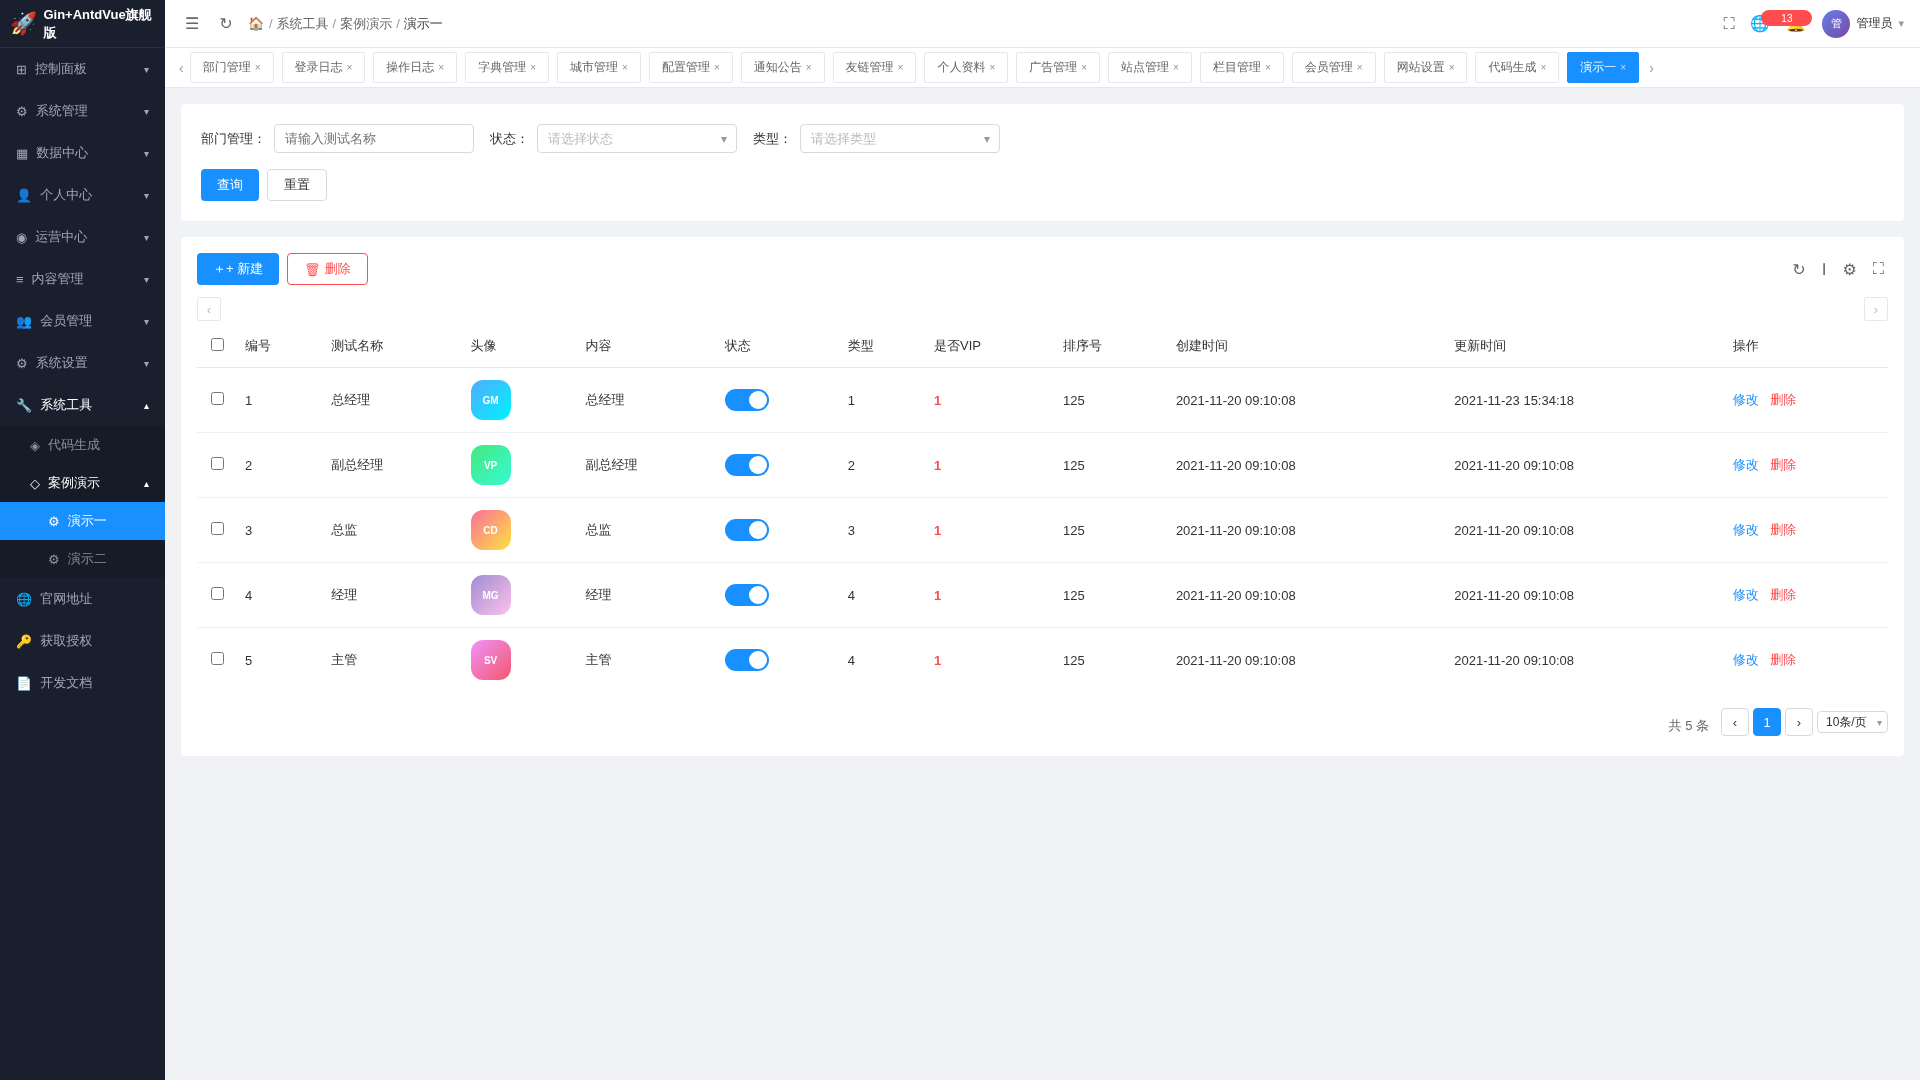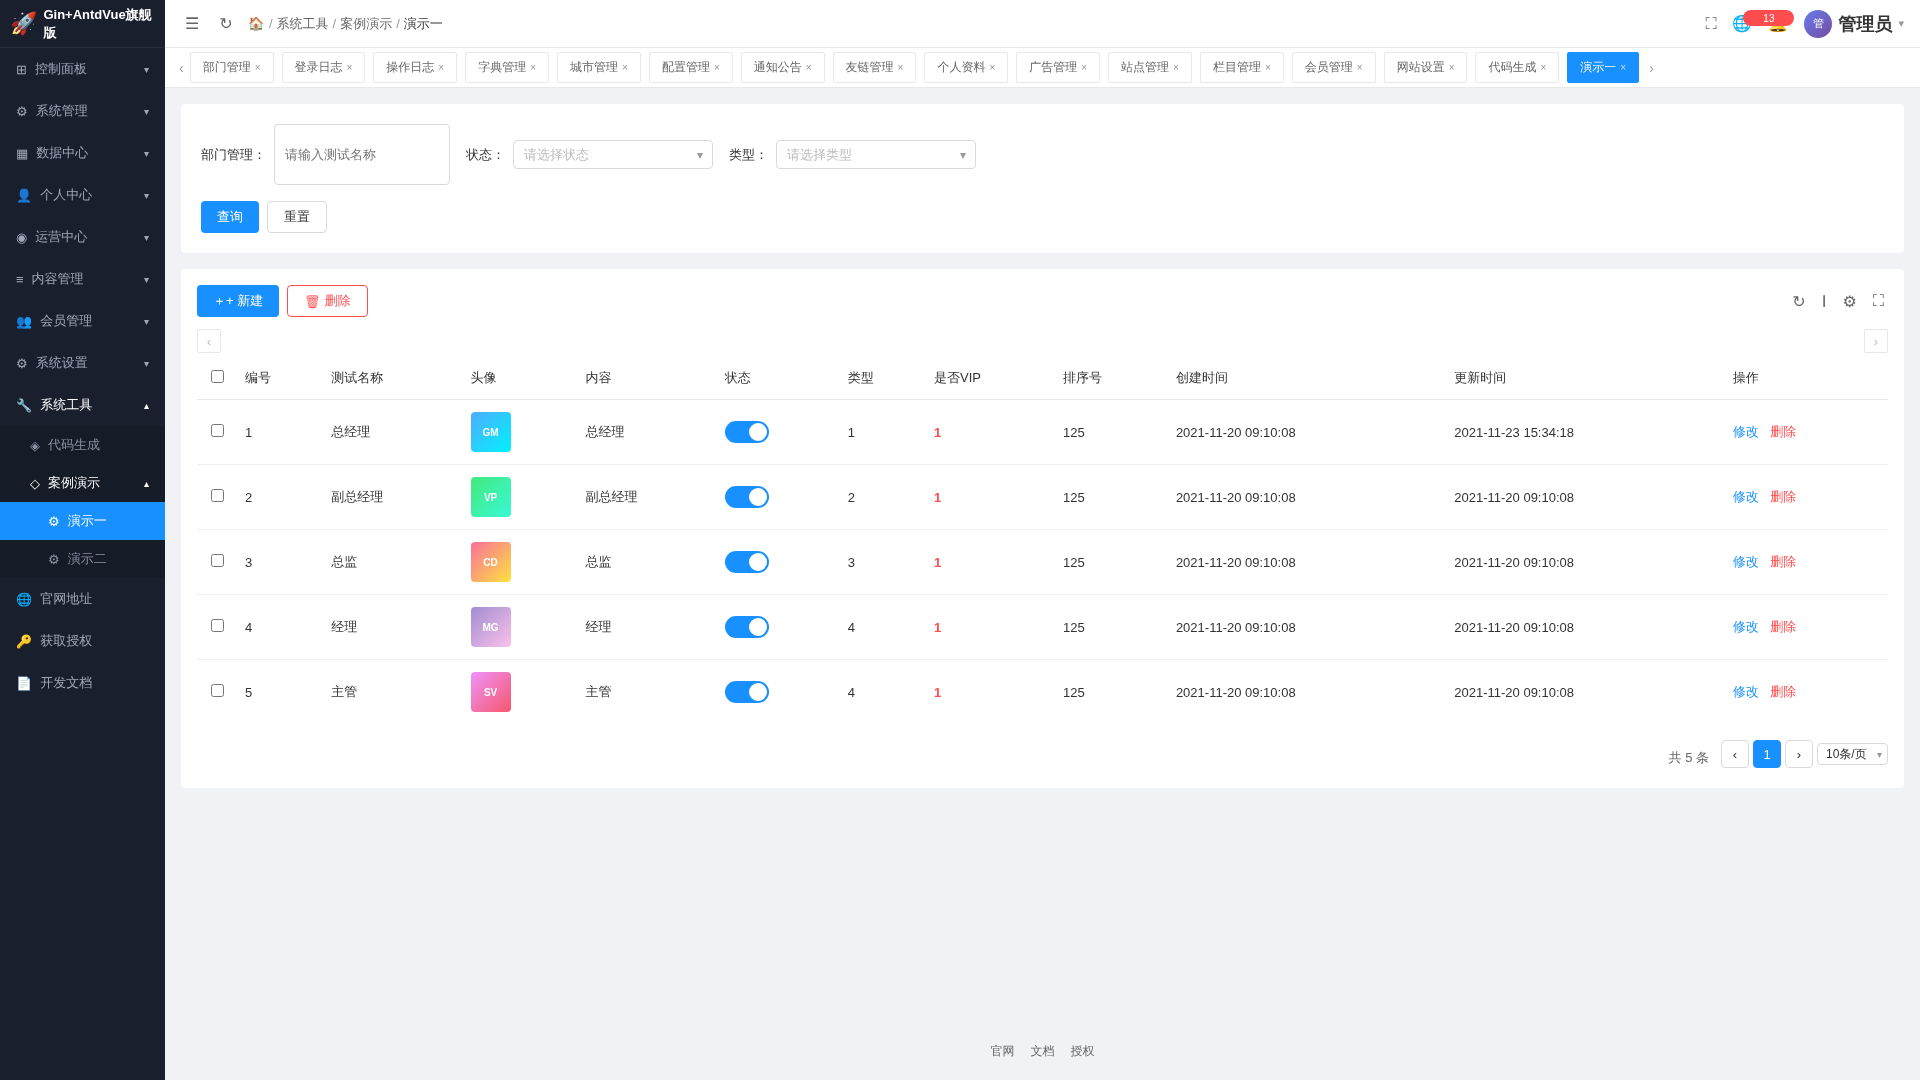--- a/index.html
+++ b/index.html
@@ -26,39 +26,39 @@
     .topbar-nav-btn { background: none; border: none; cursor: pointer; color: #666; font-size: 16px; padding: 4px; }
     .breadcrumb { display: flex; align-items: center; gap: 4px; color: #666; font-size: 13px; }
     .breadcrumb a { color: #666; text-decoration: none; }
     .breadcrumb-sep { color: #999; }
     .breadcrumb-current { color: #333; }
     .topbar-right { display: flex; align-items: center; gap: 16px; }
     .topbar-icon-btn { background: none; border: none; cursor: pointer; color: #666; font-size: 16px; position: relative; }
     .badge { position: absolute; top: -4px; right: -6px; background: #ff4d4f; color: #fff; font-size: 10px; border-radius: 10px; padding: 0 20px; min-width: 16px; height: 16px; display: flex; align-items: center; justify-content: center; }
     .user-info { display: flex; align-items: center; gap: 6px; cursor: pointer; }
     .user-avatar { width: 28px; height: 28px; border-radius: 50%; background: #ccc; overflow: hidden; display: flex; align-items: center; justify-content: center; font-size: 12px; }
-    .user-name { color: #333; font-size: 18px; font-weight: bold; }
+    .user-name { color: #333; font-size: 12px; }
 
     
     .tabbar { height: 40px; background: #fff; border-bottom: 1px solid #e8e8e8; display: flex; align-items: center; padding: 0 8px; overflow-x: auto; flex-shrink: 0; }
     .tabbar::-webkit-scrollbar { height: 3px; }
     .tab-nav-btn { background: none; border: none; cursor: pointer; color: #999; font-size: 14px; padding: 0 6px; }
     .tab-item { display: flex; align-items: center; gap: 4px; padding: 6px 12px; border: 1px solid #e8e8e8; margin-right: 4px; cursor: pointer; border-radius: 2px; font-size: 12px; color: #666; white-space: nowrap; background: #fff; }
     .tab-item.active { background: #1890ff; color: #fff; border-color: #1890ff; }
     .tab-item .tab-close { font-size: 10px; opacity: 0.7; }
 
     
     .content { flex: 1; overflow-y: auto; padding: 16px; }
 
     
     .search-card { background: #fff; padding: 20px; margin-bottom: 16px; border-radius: 4px; }
     .search-row { display: flex; align-items: center; gap: 16px; flex-wrap: wrap; }
     .form-group { display: flex; align-items: center; gap: 8px; }
     .form-label { color: #333; font-size: 13px; white-space: nowrap; }
-    .form-input { border: 1px solid #d9d9d9; border-radius: 4px; padding: 22px 10px; font-size: 13px; color: #333; width: 176px; outline: none; }
+    .form-input { border: 1px solid #d9d9d9; border-radius: 4px; padding: 6px 10px; font-size: 13px; color: #333; width: 200px; outline: none; }
     .form-select { border: 1px solid #d9d9d9; border-radius: 4px; padding: 6px 10px; font-size: 13px; color: #bbb; width: 200px; outline: none; background: #fff; appearance: none; position: relative; }
     .select-wrapper { position: relative; display: inline-block; }
     .select-wrapper::after { content: '▾'; position: absolute; right: 10px; top: 50%; transform: translateY(-50%); color: #999; pointer-events: none; font-size: 12px; }
     .search-actions { display: flex; gap: 8px; margin-top: 16px; }
     .btn { padding: 6px 16px; border-radius: 4px; border: none; cursor: pointer; font-size: 13px; }
     .btn-primary { background: #1890ff; color: #fff; }
     .btn-default { background: #fff; color: #333; border: 1px solid #d9d9d9; }
     .btn-success { background: #1890ff; color: #fff; display: flex; align-items: center; gap: 4px; }
     .btn-danger { background: #fff; color: #ff4d4f; border: 1px solid #ff4d4f; display: flex; align-items: center; gap: 4px; }
 
@@ -77,21 +77,21 @@
     .checkbox-col { width: 40px; text-align: center; }
     input[type="checkbox"] { cursor: pointer; }
 
     
     .toggle { position: relative; display: inline-block; width: 44px; height: 22px; }
     .toggle input { opacity: 0; width: 0; height: 0; }
     .toggle-slider { position: absolute; cursor: pointer; top: 0; left: 0; right: 0; bottom: 0; background: #ccc; border-radius: 22px; transition: 0.3s; }
     .toggle-slider:before { position: absolute; content: ""; height: 18px; width: 18px; left: 2px; bottom: 2px; background: white; border-radius: 50%; transition: 0.3s; }
     input:checked + .toggle-slider { background: #1890ff; }
     input:checked + .toggle-slider:before { transform: translateX(22px); }
-    .avatar-thumb-img { width: 40px; height: 40px; border-radius: 4px; background: linear-gradient(135deg, #667eea, #764ba2); display: flex; align-items: center; justify-content: center; color: white; font-size: 10px; font-weight: bold; }
+    .avatar-thumb-img { width: 40px; height: 40px; border-radius: 12px; background: linear-gradient(135deg, #667eea, #764ba2); display: flex; align-items: center; justify-content: center; color: white; font-size: 10px; font-weight: bold; }
     .avatar-thumb-img.color1 { background: linear-gradient(135deg, #4facfe, #00f2fe); }
     .avatar-thumb-img.color2 { background: linear-gradient(135deg, #43e97b, #38f9d7); }
     .avatar-thumb-img.color3 { background: linear-gradient(135deg, #fa709a, #fee140); }
     .avatar-thumb-img.color4 { background: linear-gradient(135deg, #a18cd1, #fbc2eb); }
     .avatar-thumb-img.color5 { background: linear-gradient(135deg, #f093fb, #f5576c); }
 
     .vip-badge { color: #ff4d4f; font-weight: bold; }
     .action-link-edit { color: #1890ff; cursor: pointer; text-decoration: none; margin-right: 8px; }
     .action-link-delete { color: #ff4d4f; cursor: pointer; text-decoration: none; }
 
@@ -570,20 +570,15 @@
             <option>20条/页</option>
             <option>50条/页</option>
           </select>
         </div>
       </div>
     </div>
 
   </div>
 
   <div class="footer">
-    <div class="footer-links">
-      <a href="#">官网</a>
-      <a href="#">文档</a>
-      <a href="#">授权</a>
-    </div>
   </div>
 
 </div>
 
 </body></html>

